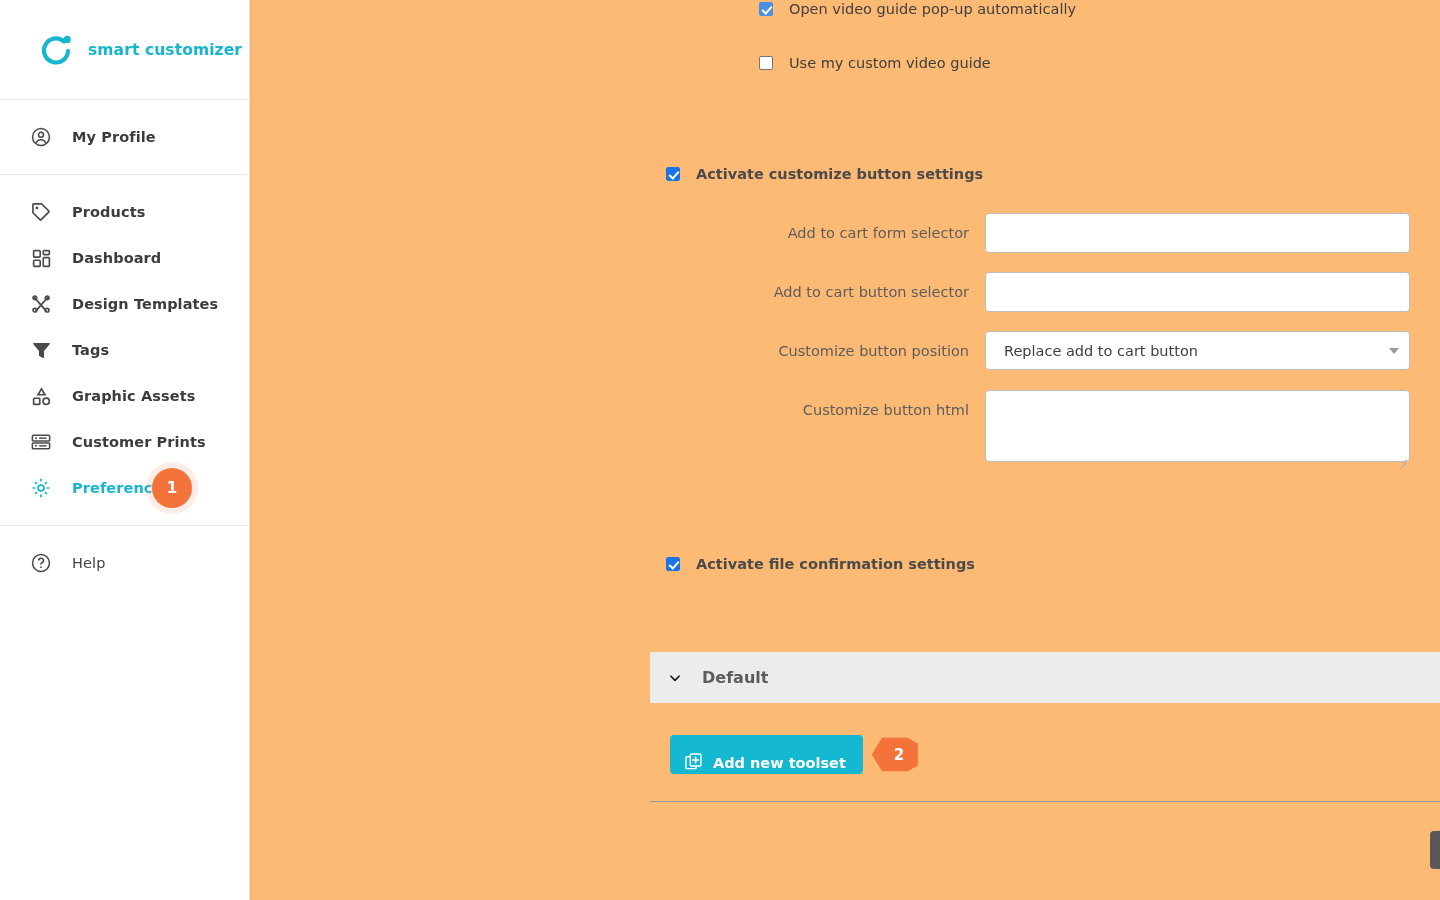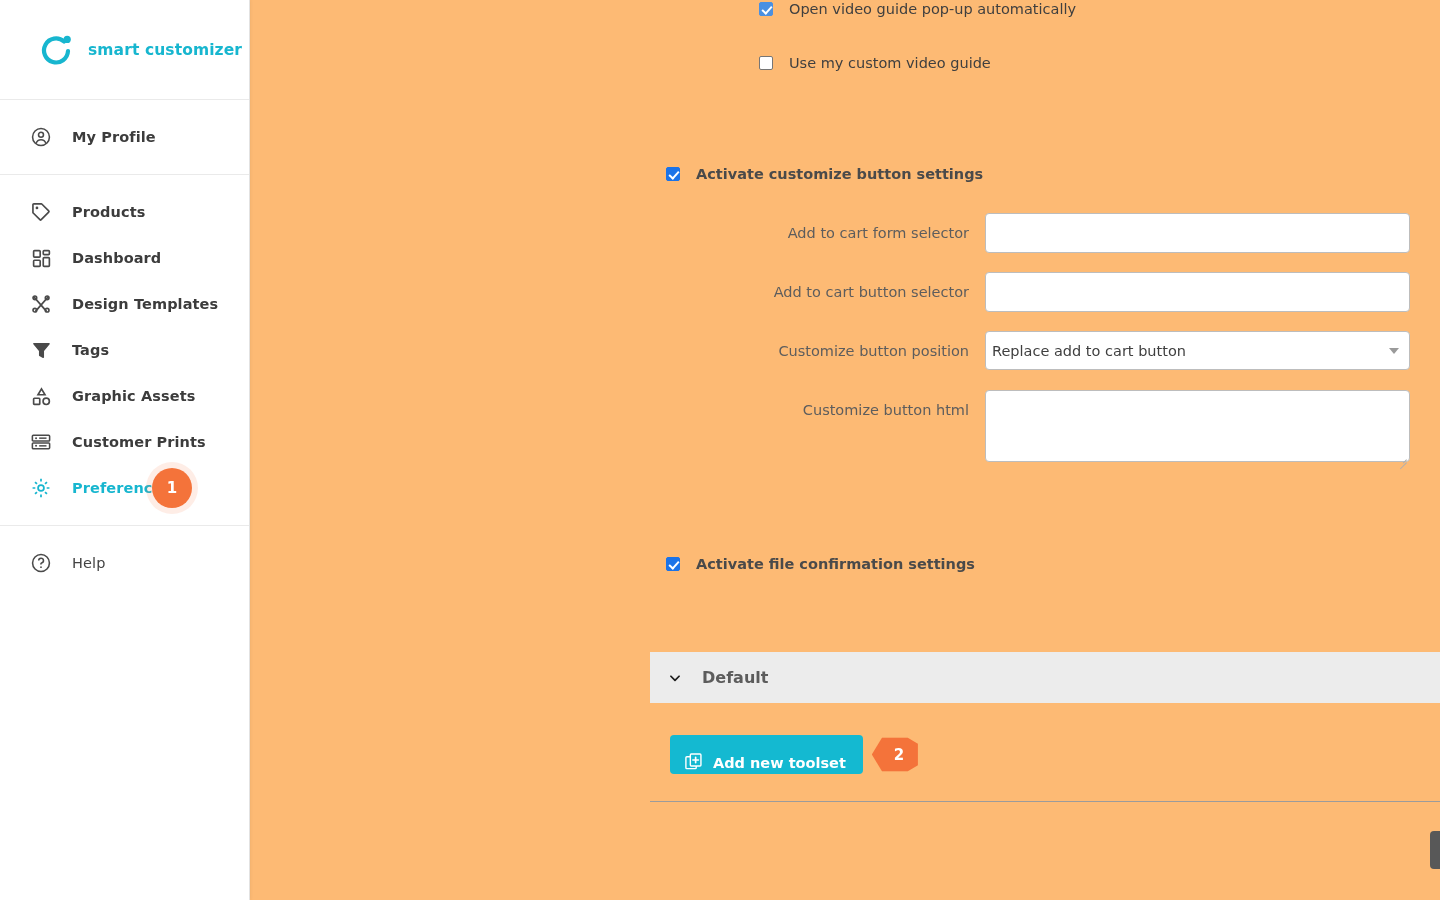--- a/index.html
+++ b/index.html
@@ -111,21 +111,21 @@
   .text-input {
     width: 425px; height: 40px;
     border: 1px solid #bdbdbd; border-radius: 4px;
     background: #fff; padding: 0 12px;
     font-family: inherit; font-size: 14px; color: #3f3f3f;
     outline: none;
   }
   .select-box {
     width: 425px; height: 39px;
     border: 1px solid #bdbdbd; border-radius: 4px;
-    background: #fff; padding: 0 30px 0 6px;
+    background: #fff; padding: 0 30px 0 18px;
     display: flex; align-items: center;
     font-size: 14.5px; color: #3f3f3f;
     position: relative; cursor: pointer;
   }
   .select-arrow {
     position: absolute; right: 10px; top: 50%;
     transform: translateY(-50%);
     width: 0; height: 0;
     border-left: 5px solid transparent;
     border-right: 5px solid transparent;

